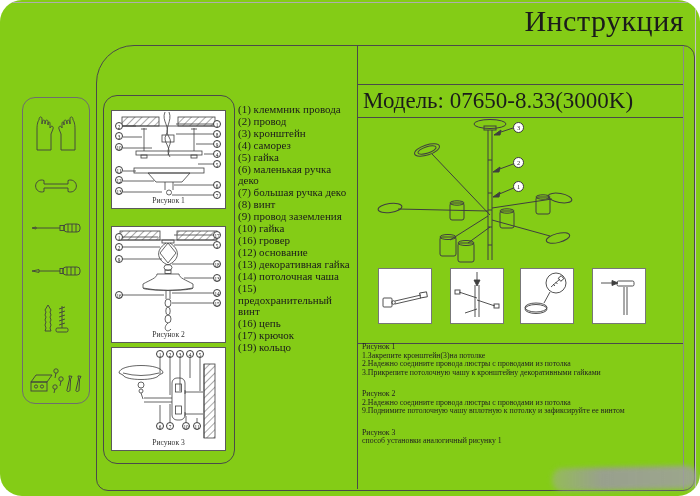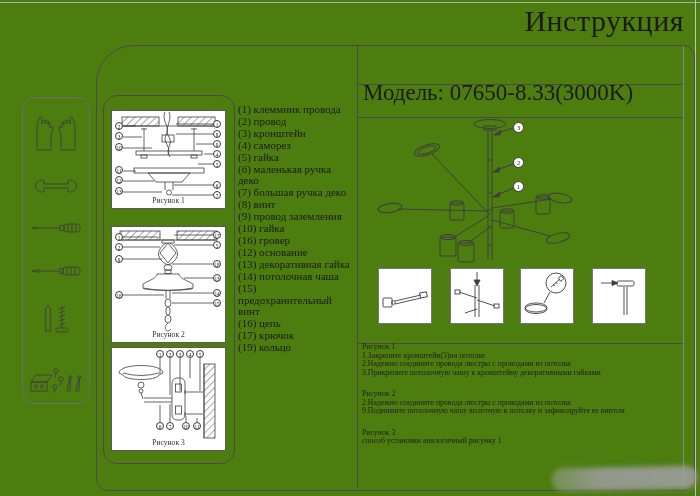--- a/index.html
+++ b/index.html
@@ -1,17 +1,17 @@
 <!DOCTYPE html>
 <html><head>
 <meta charset="utf-8">
 <style>
   html,body{margin:0;padding:0;background:#fff;}
-  .page{position:relative;width:700px;height:496px;background:#4d7c0f;overflow:hidden;
-        font-family:"Liberation Serif",serif;color:#1b1b1b;}
+  .page{position:relative;width:700px;height:496px;background:#84cc16;overflow:hidden;
+        font-family:"Liberation Serif",serif;color:#1b1b1b;border-radius:22px;}
   .abs{position:absolute;}
   
   .top-edge{left:0;top:2px;width:700px;border-top:1px solid #adadad;}
   .right-edge{left:695px;top:0;height:496px;border-left:1px solid #c2c2c2;}
   
   .doc-title{top:4px;right:16px;font-size:30px;letter-spacing:.5px;}
   
   .main-box{left:96px;top:45px;width:597px;height:444px;border:1.6px solid #4a4a4a;
             border-radius:38px 12px 12px 12px;}
   
@@ -31,21 +31,21 @@
       font-size:5.2px;line-height:8px;text-align:center;color:#222;box-sizing:border-box;}
   .co-lg{position:absolute;width:11px;height:11px;border:1px solid #3c3c3c;border-radius:50%;background:#fff;
       font-size:6.4px;line-height:10px;text-align:center;color:#222;box-sizing:border-box;}
   
   .parts{left:238px;top:104px;width:114px;font-size:11px;line-height:11.9px;}
   .part{white-space:normal;}
   
   .vdiv{left:357px;top:46px;height:443px;border-left:1.4px solid #4a4a4a;}
   .vdiv2{left:683px;top:46px;height:443px;border-left:1px solid #8a8a8a;}
   .hline{border-top:1.2px solid #4a4a4a;}
-  .model-title{left:363px;top:80px;font-size:23px;}
+  .model-title{left:363px;top:88px;font-size:23px;}
   .step-box{position:absolute;border:1px solid #777;background:#fff;}
   
   .inst{left:362px;top:343px;width:316px;font-size:7.8px;line-height:8.5px;color:#222;}
   .inst-block{margin:0 0 13px 0;}
   
   .smudge{left:552px;top:467px;width:145px;height:23px;border-radius:10px;
           background:linear-gradient(90deg,rgba(168,168,168,.45),rgba(155,155,155,.9) 35%,rgba(160,160,160,.85));
           filter:blur(2.5px);transform:rotate(-1.2deg);}
 </style>
 </head>

